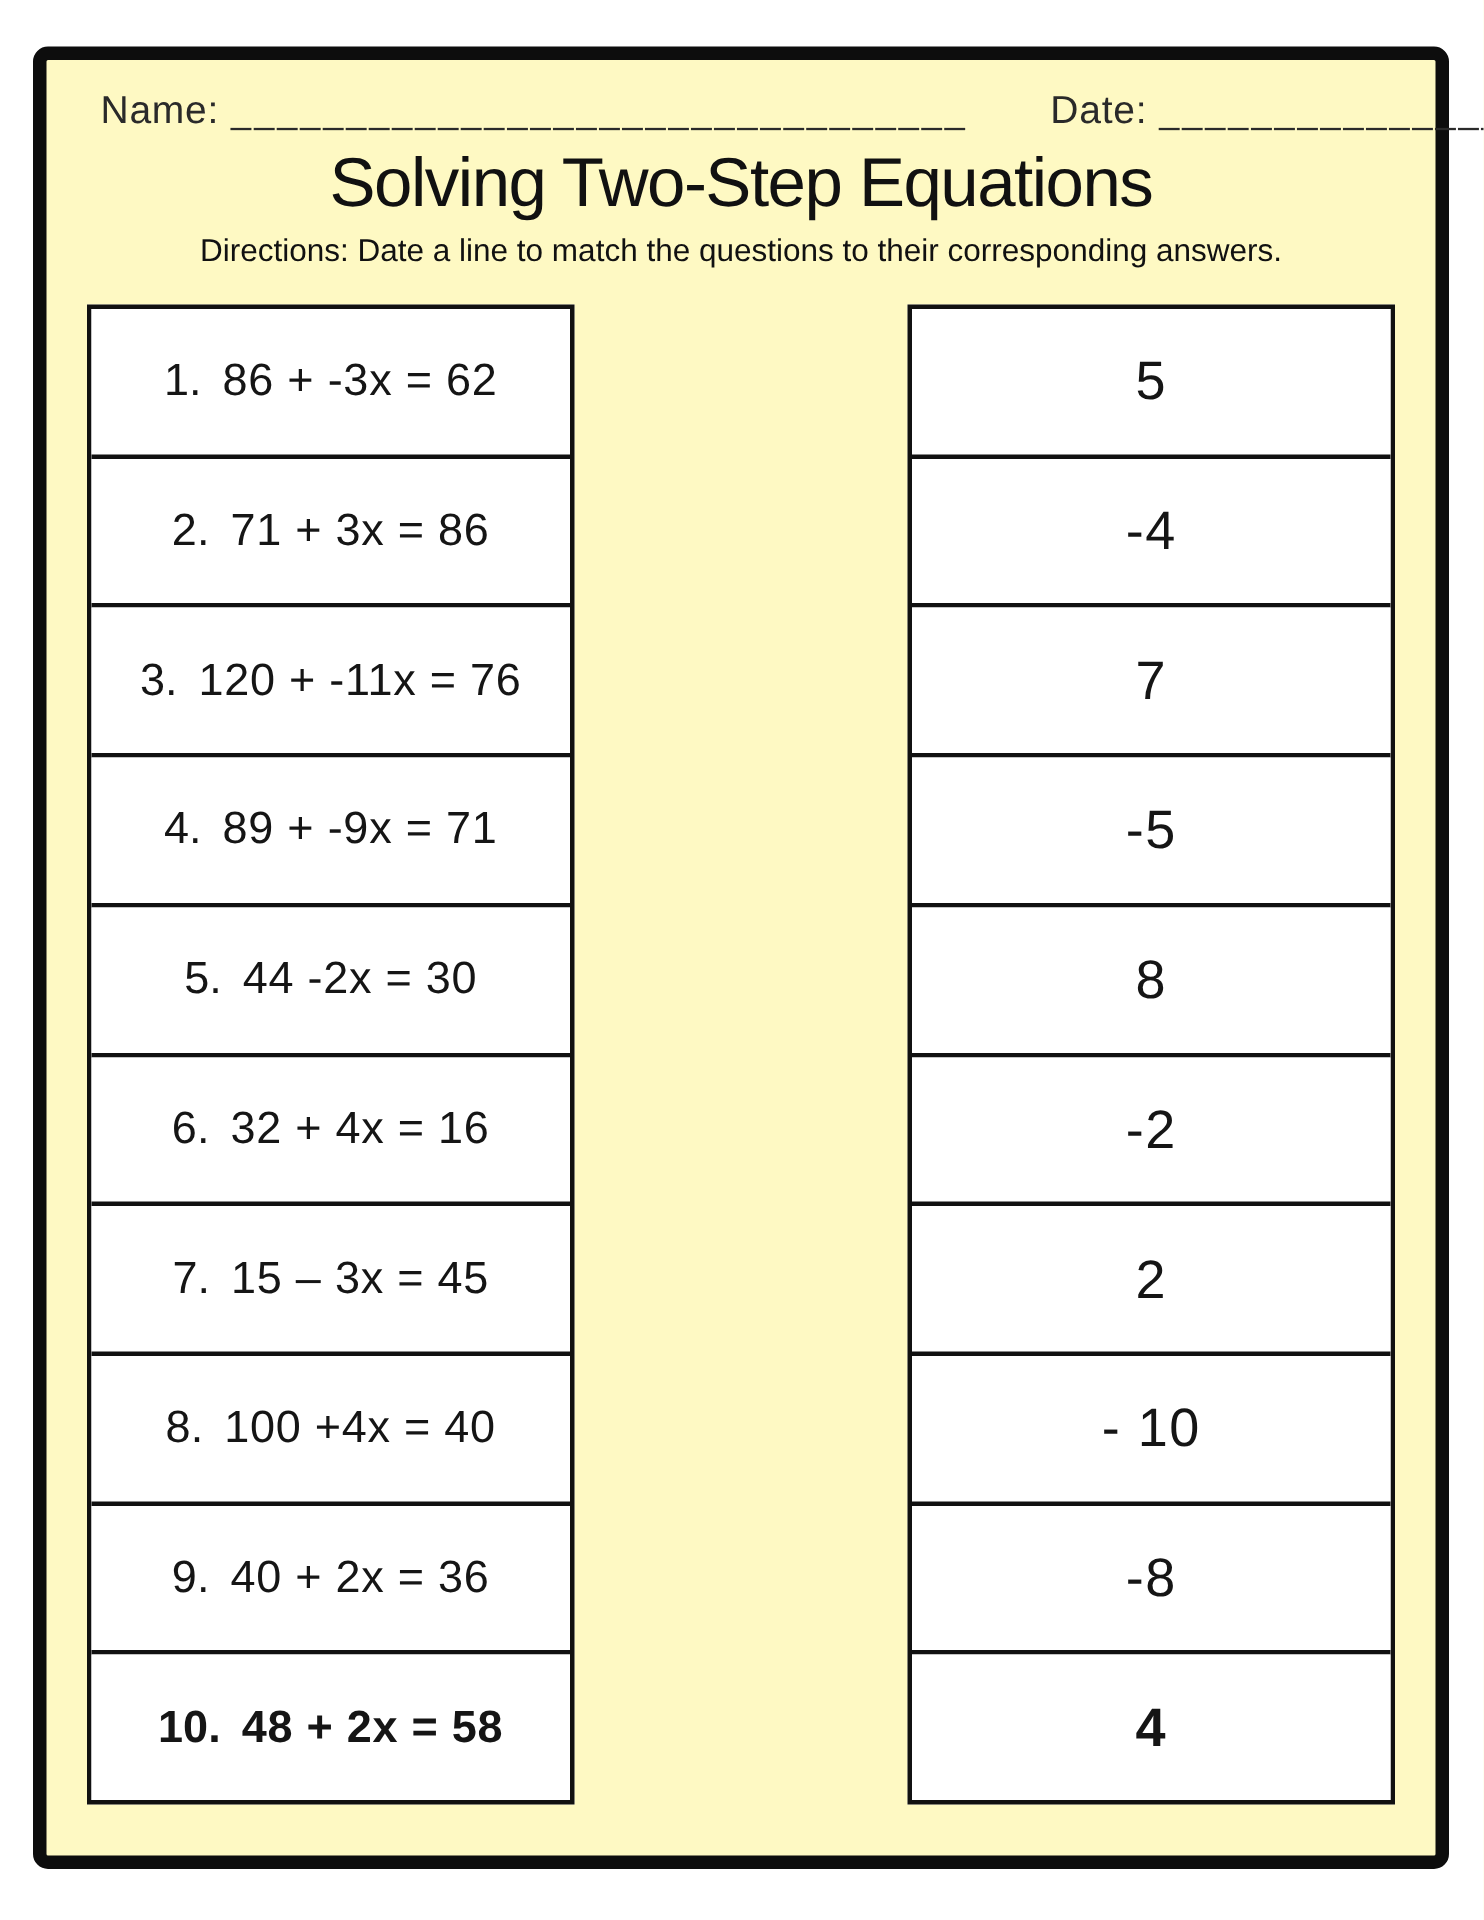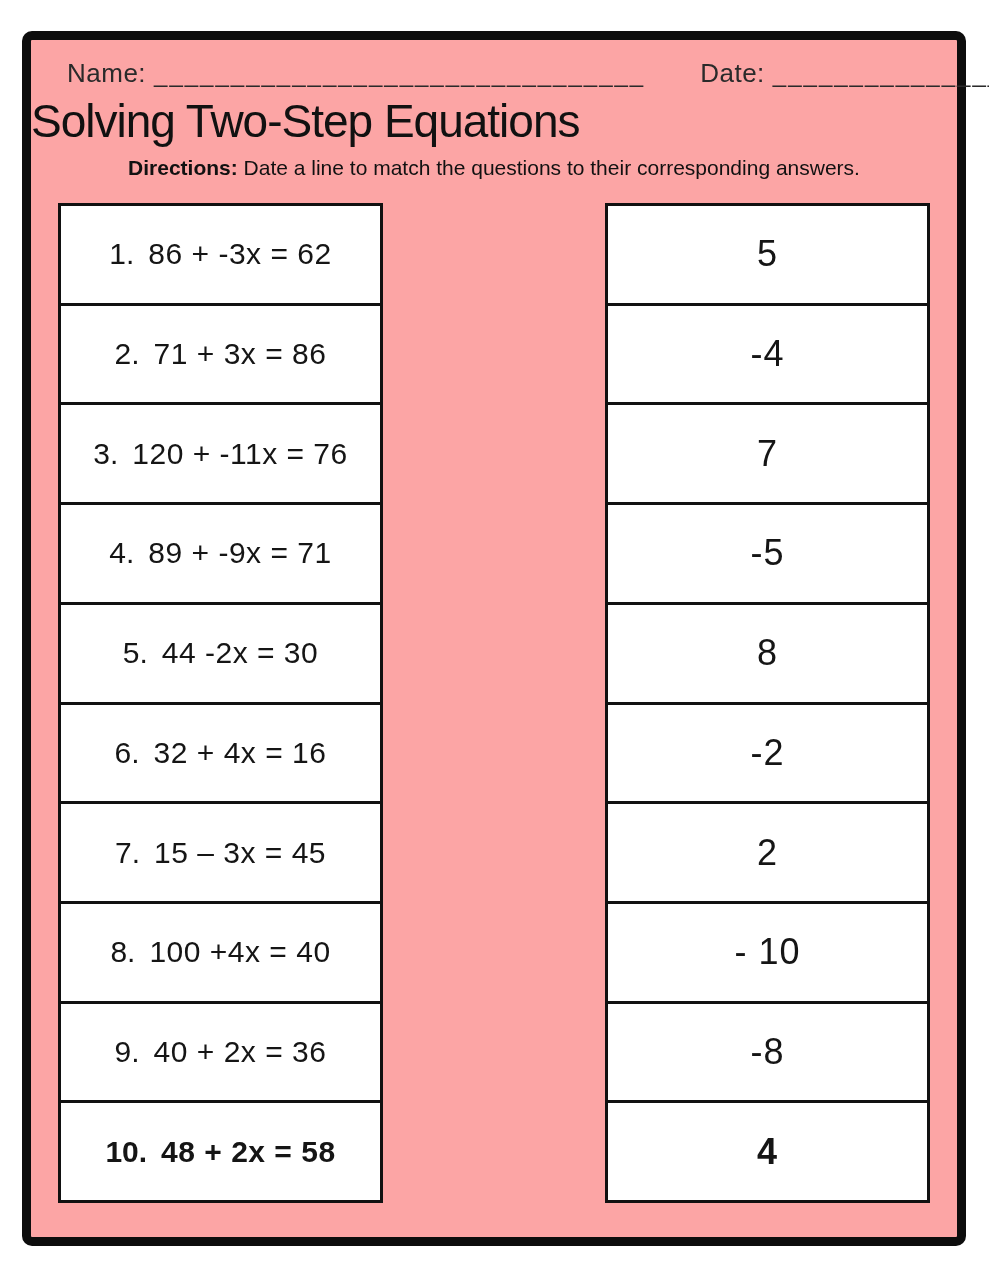--- a/index.html
+++ b/index.html
@@ -10,21 +10,21 @@
     color: #1a1a1a;
     position: relative;
     overflow: hidden;
   }
   .frame {
     position: absolute;
     left: 22px; top: 31px;
     width: 944px; height: 1215px;
     border: 9px solid #0d0d0d;
     border-radius: 10px;
-    background: #fca5a5;
+    background: #fef9c3;
   }
   
   .id-row {
     position: absolute;
     left: 36px; top: 18px;
     width: 870px;
     display: flex;
     align-items: baseline;
   }
   .id-label {
@@ -39,36 +39,36 @@
     color: #2a2a2a;
     white-space: nowrap;
     margin-left: 8px;
   }
   .date-group { margin-left: 55px; display: flex; align-items: baseline; }
   
   .title {
     position: absolute;
     left: 0; top: 54px;
     width: 100%;
-    text-align: left;
+    text-align: center;
     font-size: 46px;
     font-weight: 400;
     letter-spacing: -1px;
     color: #111111;
   }
   
   .directions {
     position: absolute;
     left: 0; top: 116px;
     width: 100%;
     text-align: center;
     font-size: 21px;
     color: #111111;
   }
-  .directions .dir-label { font-weight: 700; }
+  .directions .dir-label { font-weight: 400; }
   
   .col {
     position: absolute;
     top: 163px;
     width: 325px;
     height: 1000px;
     border: 3px solid #111111;
     background: #ffffff;
     display: flex;
     flex-direction: column;

